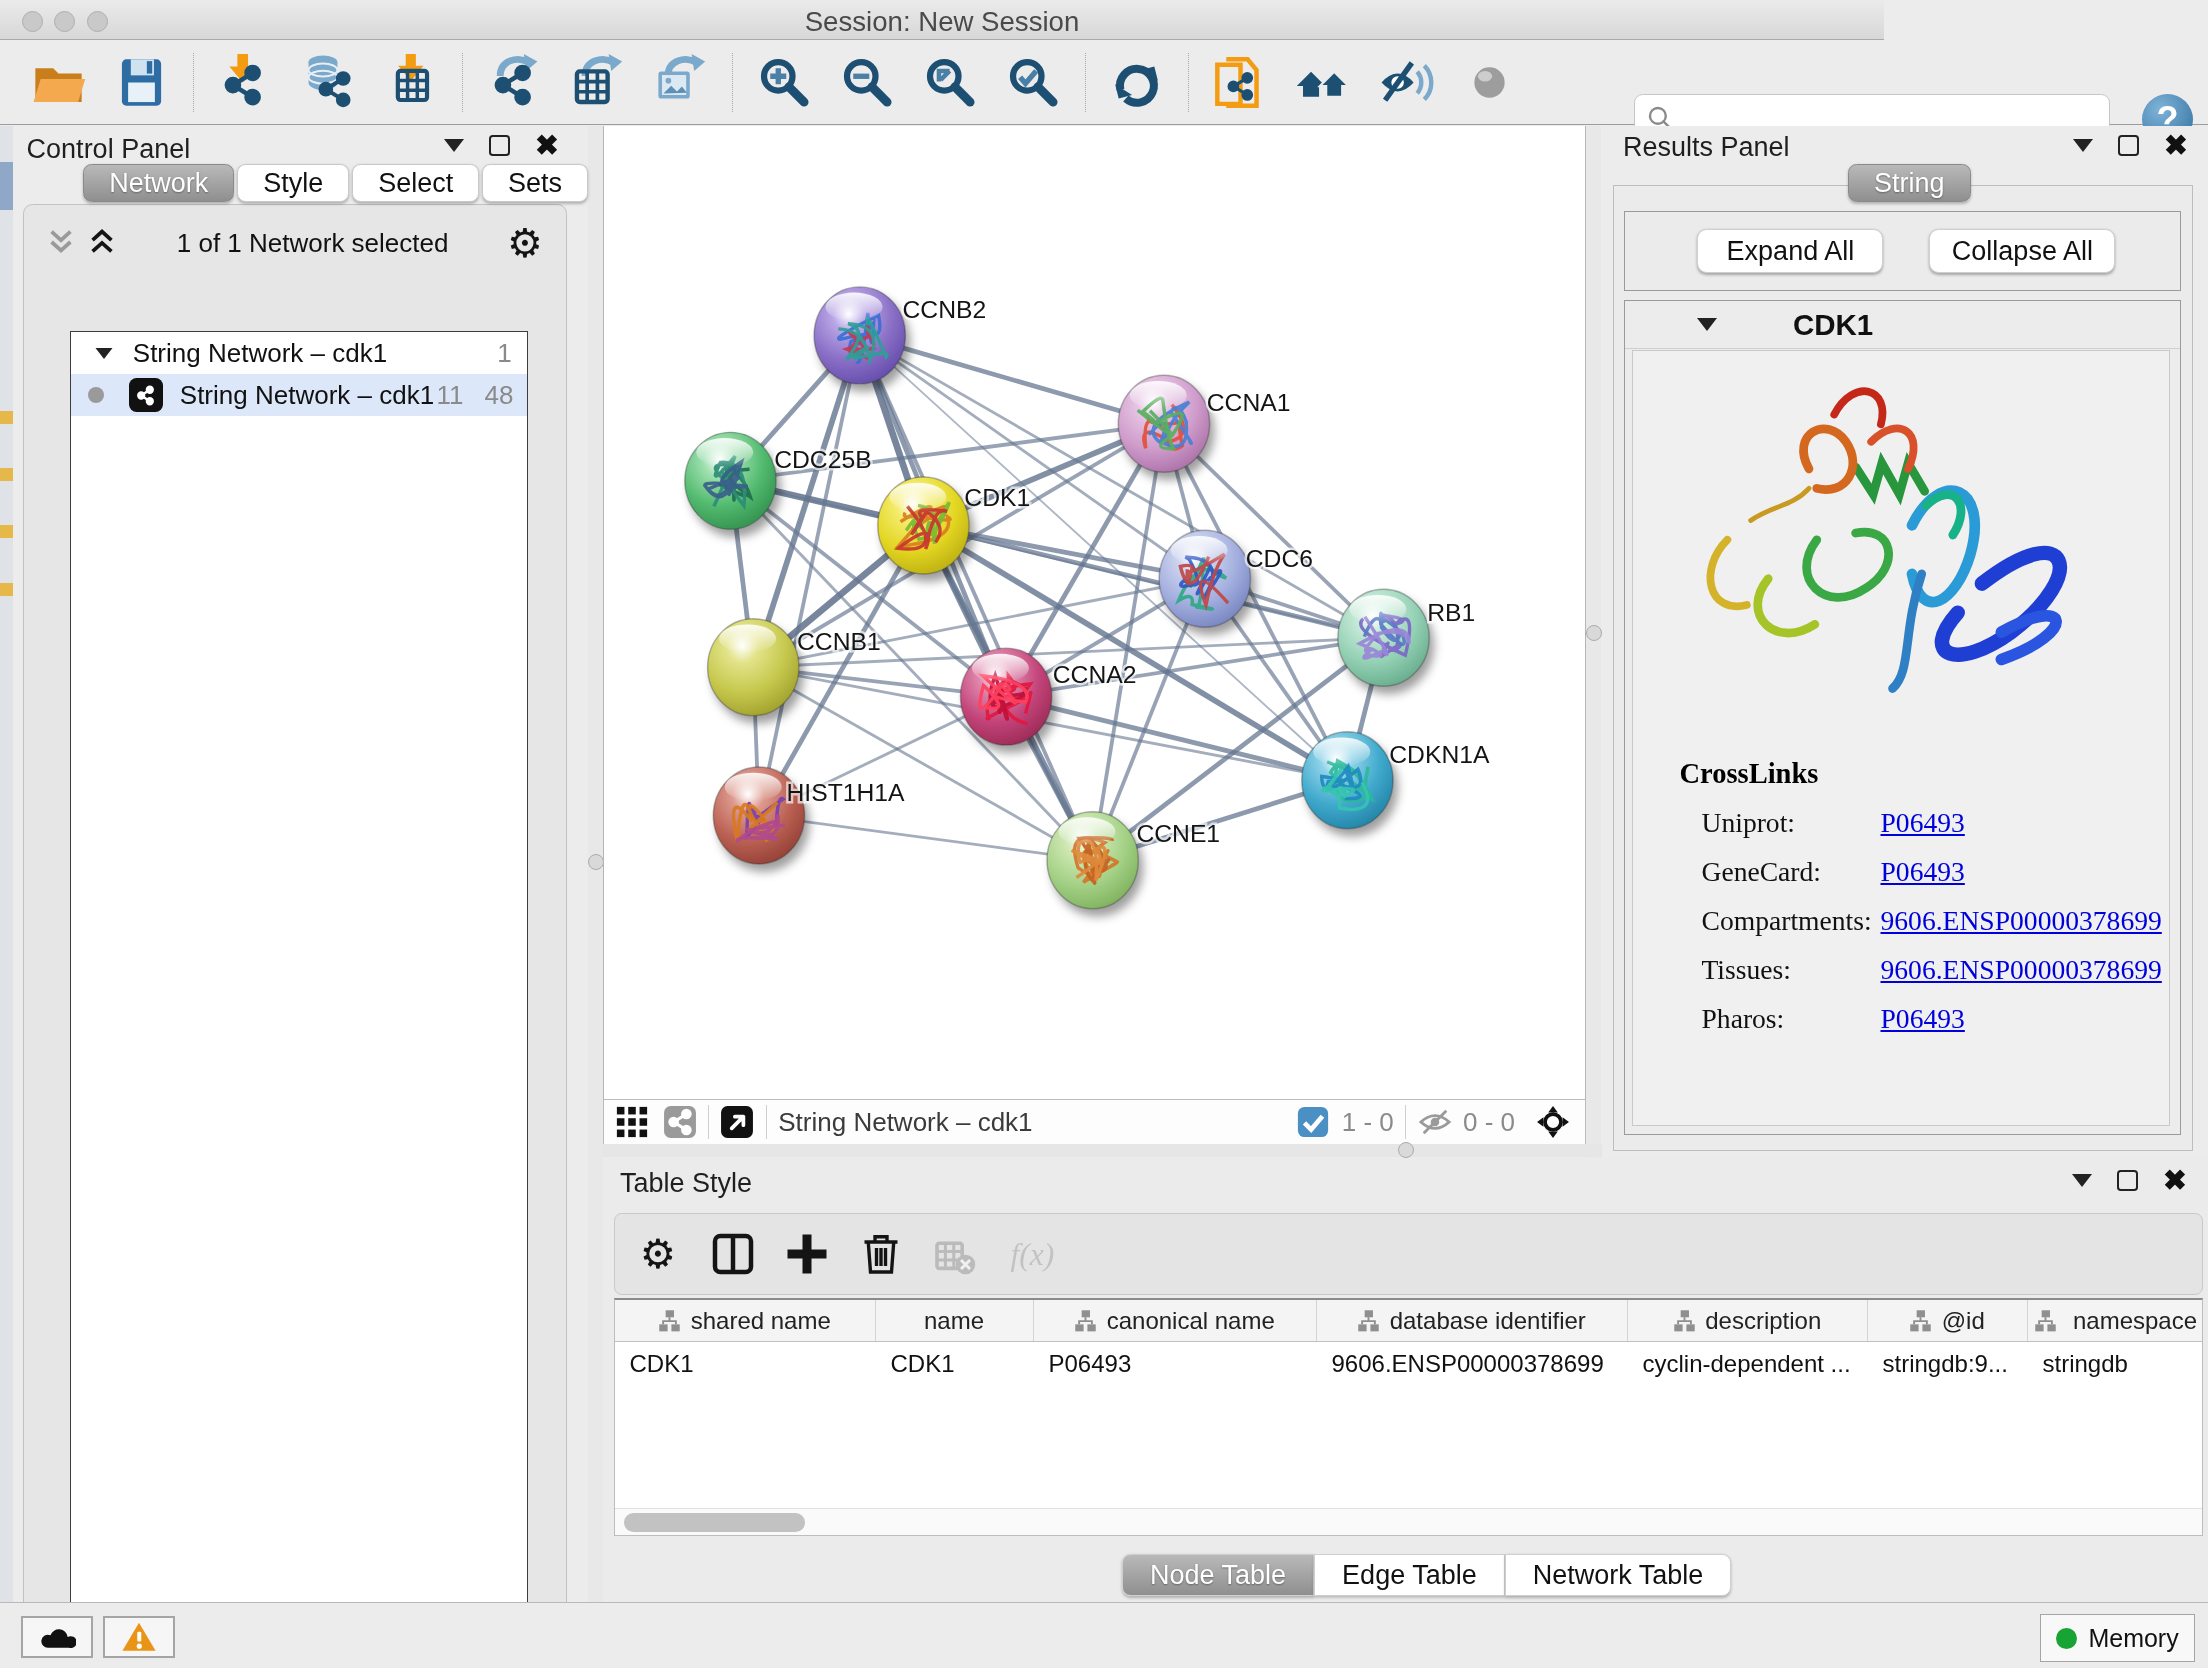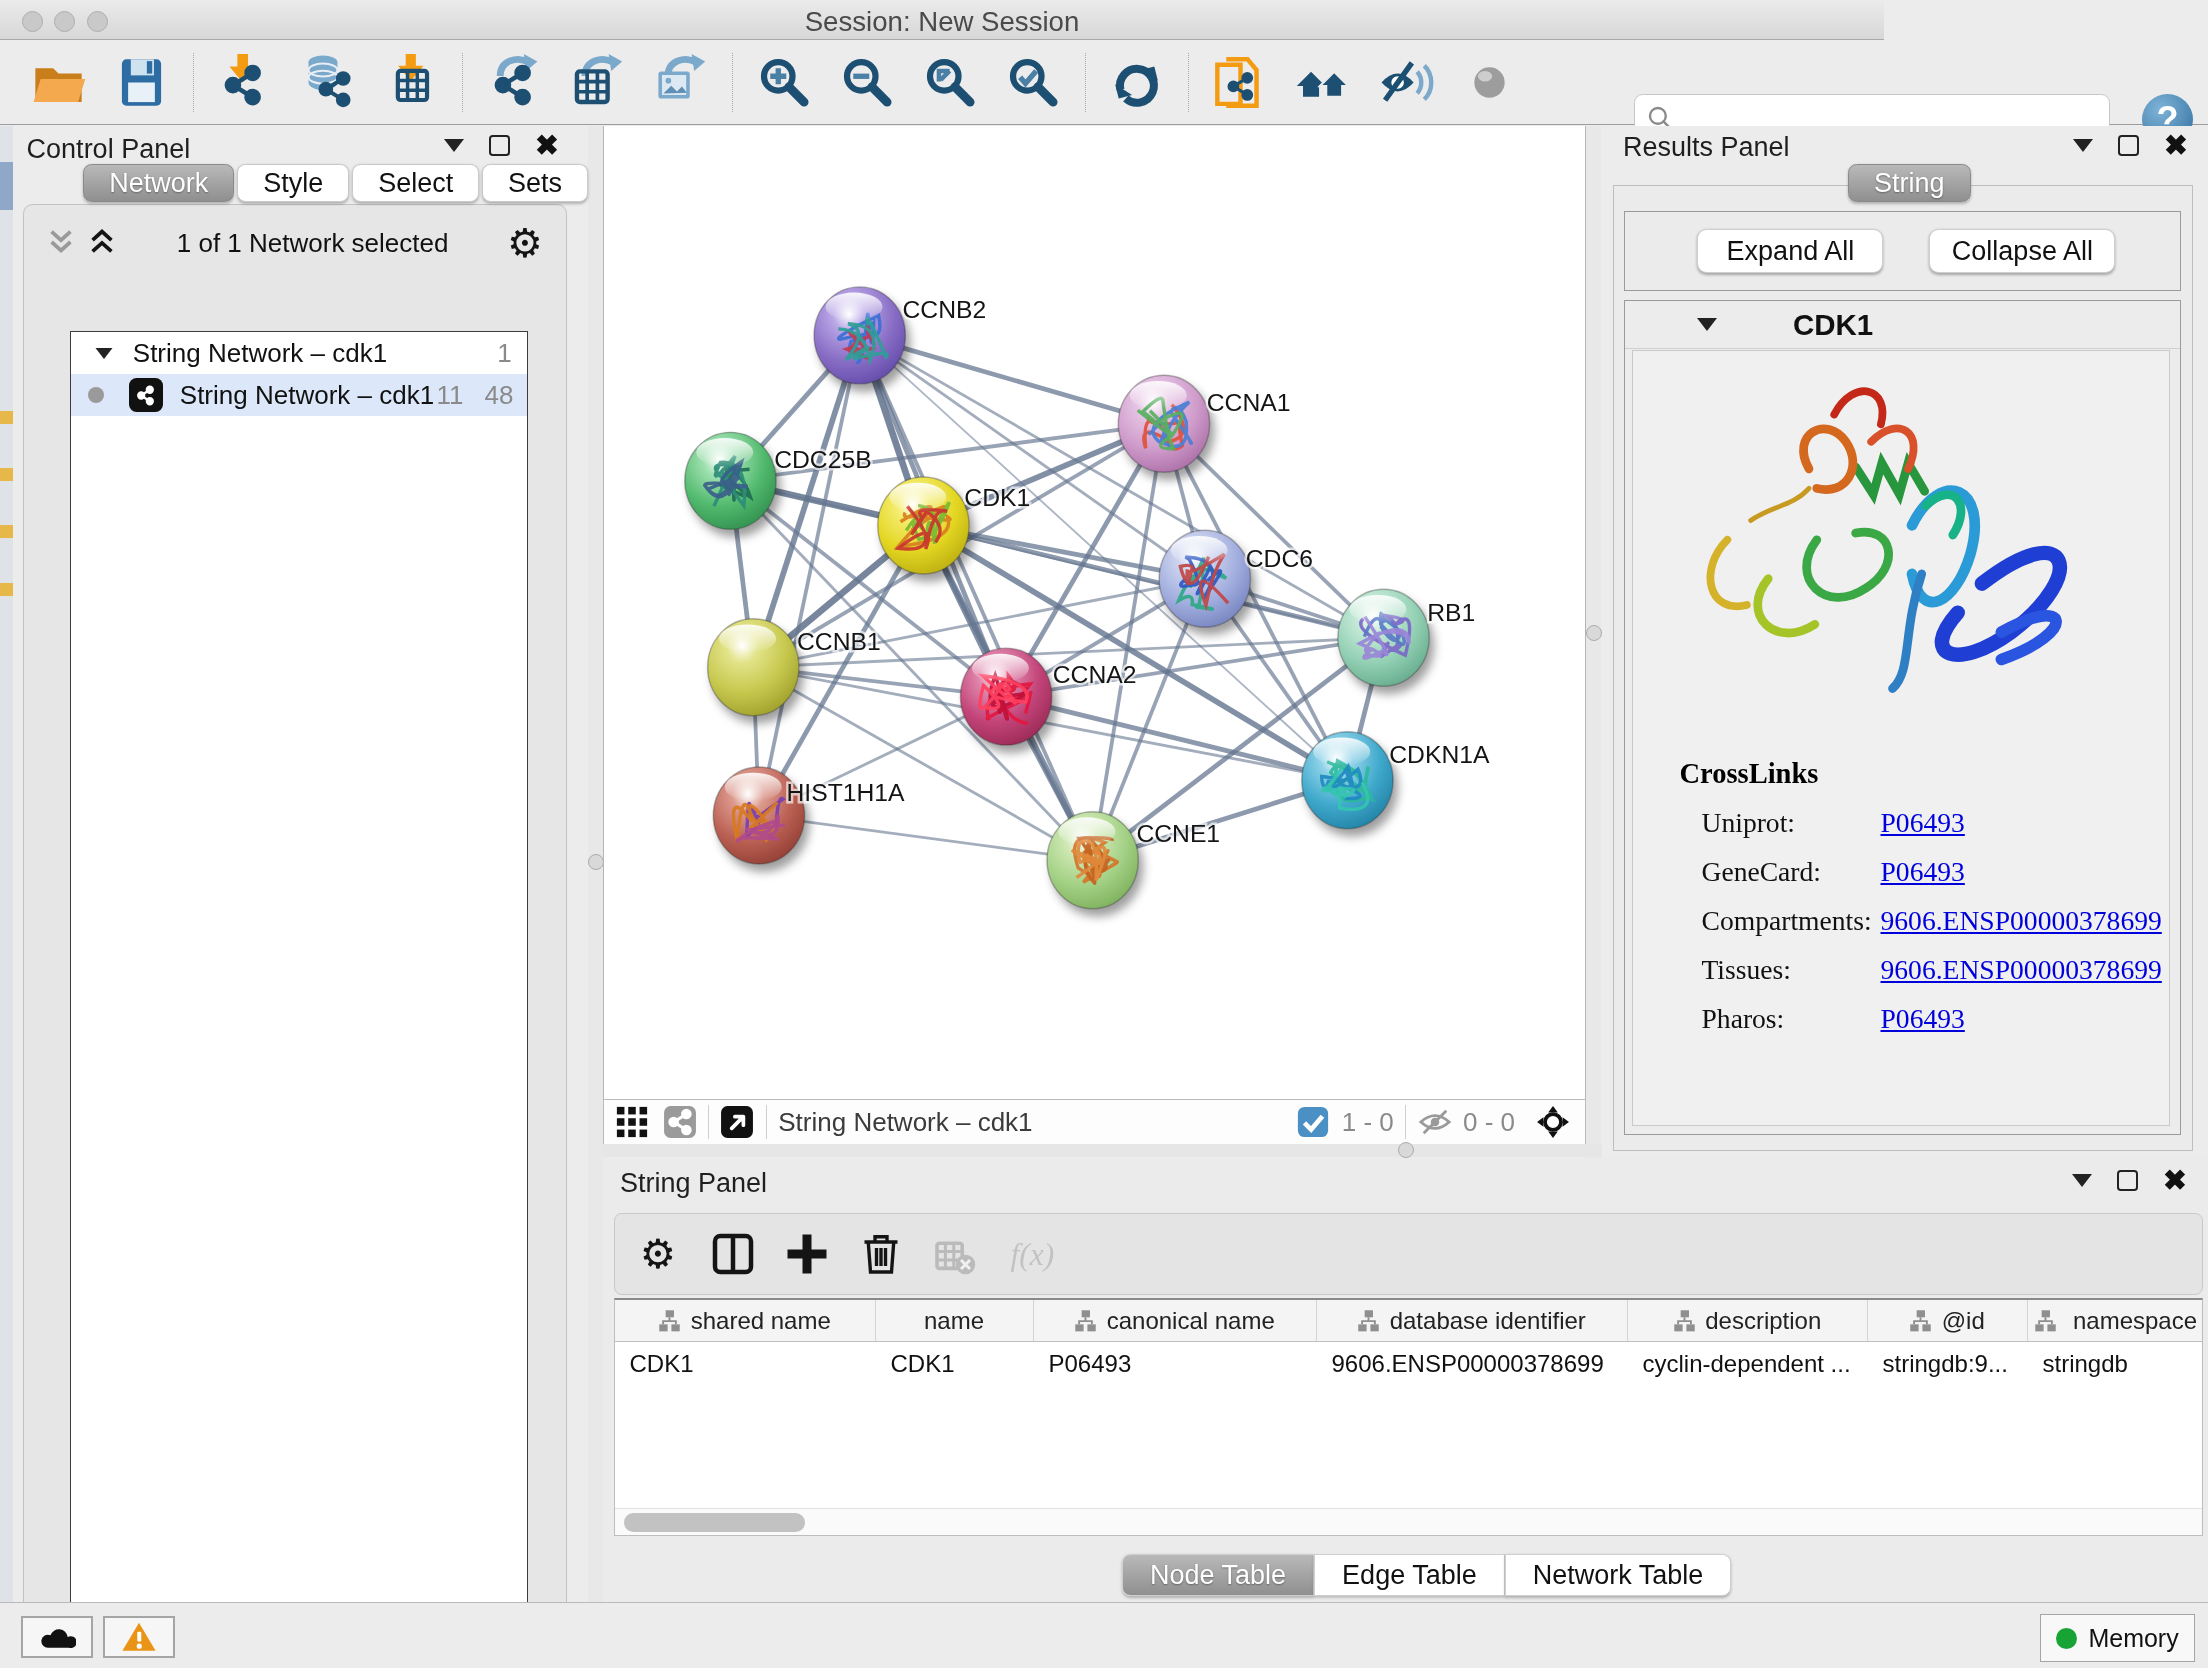--- a/index.html
+++ b/index.html
@@ -812,21 +812,21 @@
                   <span class="cl-value"><a href="#">P06493</a></span>
                 </div>
               </div>
           </div>
         </div>
       </div>
     </div>
   </div>
 
   <div class="table-panel">
-    <div class="tp-head panel-title">String Panel</div>
+    <div class="tp-head panel-title">Table Style</div>
     <div class="panel-ctrl" style="right:21px;top:3.8px">
       <span class="caret-down"></span>
       <span class="float-box"></span>
       <span class="close-x">✖</span>
     </div>
     <div class="tp-toolbar" id="tp-toolbar">
         <div class="tp-tool">
           <svg viewBox="0 0 64 64">
             <text x="32" y="50" text-anchor="middle" font-size="54" fill="#141414">⚙</text>
           </svg>

